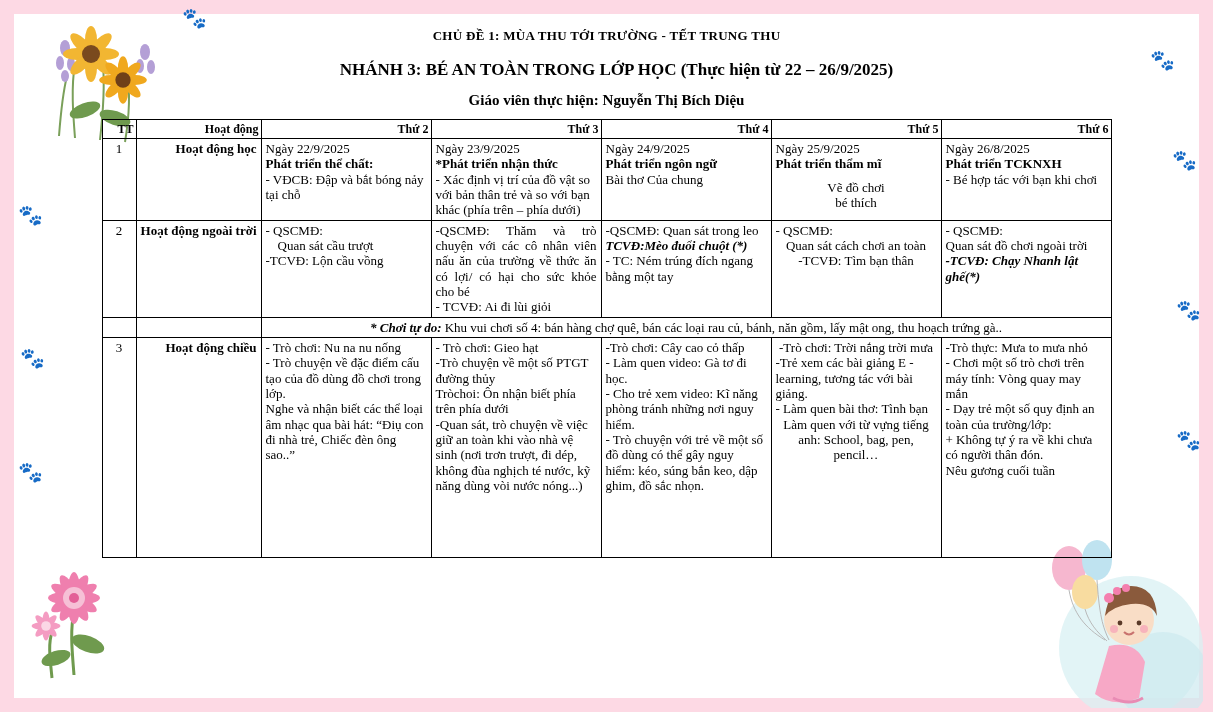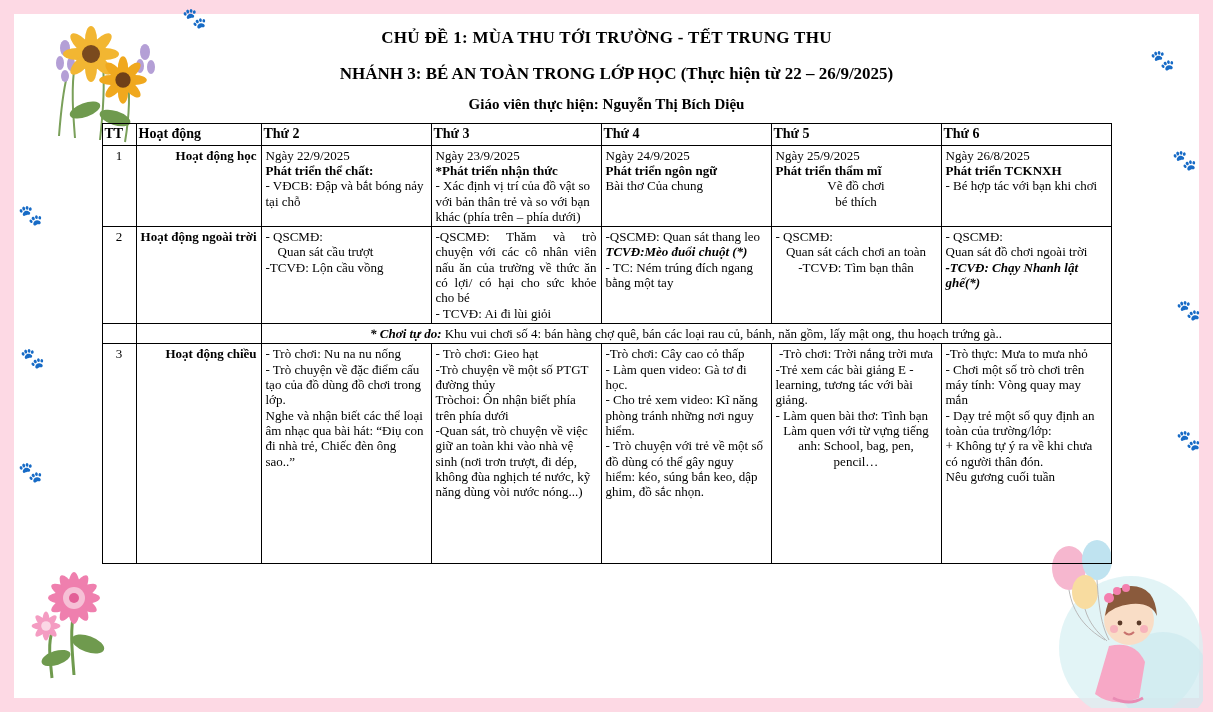--- a/index.html
+++ b/index.html
@@ -39,21 +39,21 @@
   .content {
     position: absolute;
     left: 0; top: 0; right: 0; bottom: 0;
   }
   .title-block {
     text-align: center;
     padding-top: 28px;
   }
   .title1 {
     font-weight: bold;
-    font-size: 17px;
+    font-size: 13px;
     letter-spacing: .3px;
   }
   .title2 {
     font-weight: bold;
     font-size: 17px;
     margin-top: 16px;
     padding-left: 20px;
   }
   .title3 {
     font-weight: bold;
@@ -68,23 +68,23 @@
     background: transparent;
   }
   table.plan td, table.plan th {
     border: 1px solid #000;
     vertical-align: top;
     padding: 2px 4px;
     font-size: 13px;
     line-height: 1.18;
   }
   table.plan th {
-    text-align: left;
-    font-weight: bold;
-    font-size: 14px;
+    text-align: right;
+    font-weight: bold;
+    font-size: 12px;
     padding: 2px 2px;
     vertical-align: middle;
   }
   .col-tt { width: 34px; }
   .col-act { width: 125px; }
   .col-day { width: 170px; }
   td.tt {
     text-align: center;
     font-size: 13px;
     font-weight: normal;
@@ -288,21 +288,21 @@
 
         <td>
           <span class="cellline">Ngày 24/9/2025</span>
           <span class="cellline b">Phát triển ngôn ngữ</span>
           <span class="cellline">Bài thơ  Của chung</span>
         </td>
 
         <td>
           <span class="cellline">Ngày 25/9/2025</span>
           <span class="cellline b">Phát triển thẩm mĩ</span>
-          <span class="cellline c" style="">Vẽ đồ chơi</span>
+          <span class="cellline c" style="margin-top:8px">Vẽ đồ chơi</span>
           <span class="cellline c">bé thích</span>
         </td>
 
         <td>
           <span class="cellline">Ngày 26/8/2025</span>
           <span class="cellline b">Phát triển TCKNXH</span>
           <span class="cellline">- Bé hợp tác với bạn khi chơi</span>
         </td>
       </tr>
 
@@ -315,21 +315,21 @@
           <span class="cellline" style="padding-left:12px">Quan sát cầu trượt</span>
           <span class="cellline">-TCVĐ: Lộn cầu vồng</span>
         </td>
 
         <td class="j">
           <span class="cellline j">-QSCMĐ: Thăm và trò chuyện với các cô nhân viên nấu ăn của trường về thức ăn có lợi/ có hại cho sức khỏe cho bé</span>
           <span class="cellline">- TCVĐ: Ai đi lùi giỏi</span>
         </td>
 
         <td>
-          <span class="cellline">-QSCMĐ: Quan sát thang leo</span>
+          <span class="cellline">-QSCMĐ: Quan sát trong leo</span>
           <span class="cellline bi">TCVĐ:Mèo đuổi chuột (*)</span>
           <span class="cellline">- TC: Ném trúng đích ngang bằng một tay</span>
         </td>
 
         <td>
           <span class="cellline">- QSCMĐ:</span>
           <span class="cellline c">Quan sát cách chơi an toàn</span>
           <span class="cellline c">-TCVĐ: Tìm bạn thân</span>
         </td>
 

